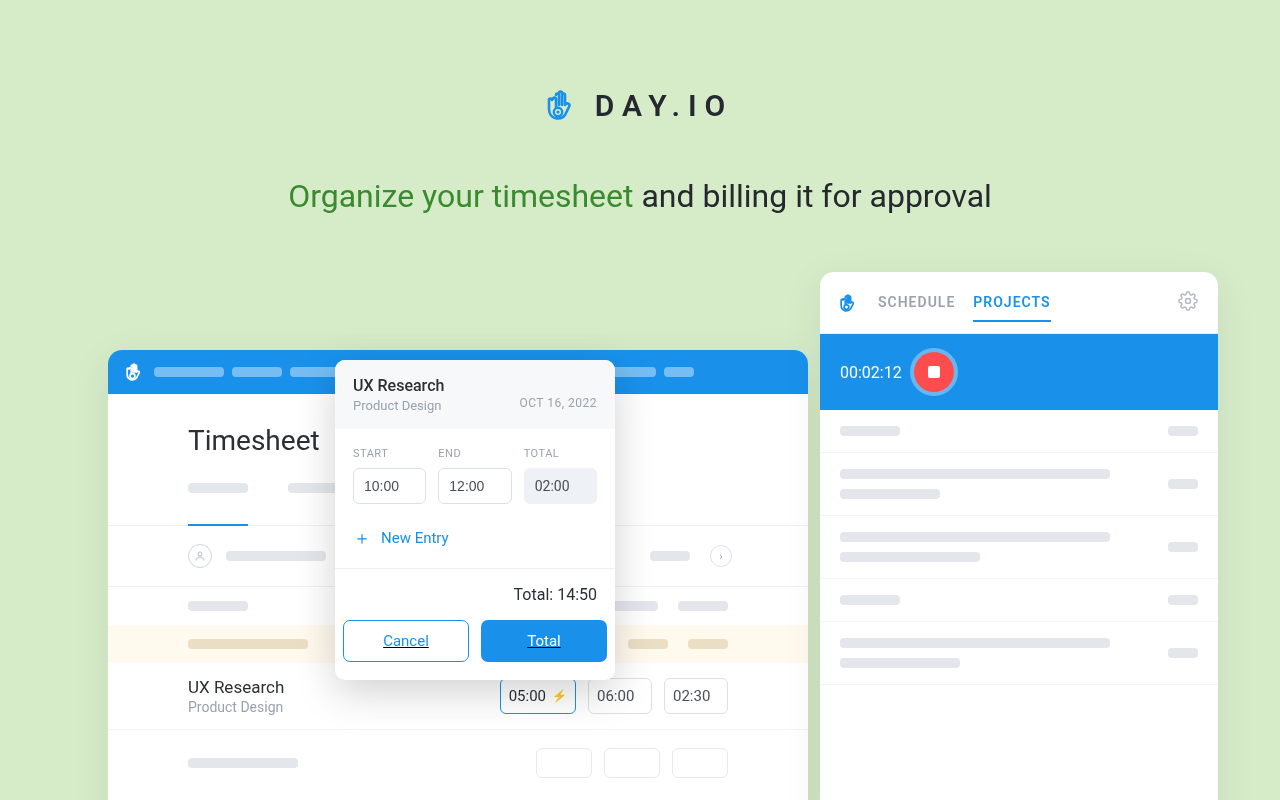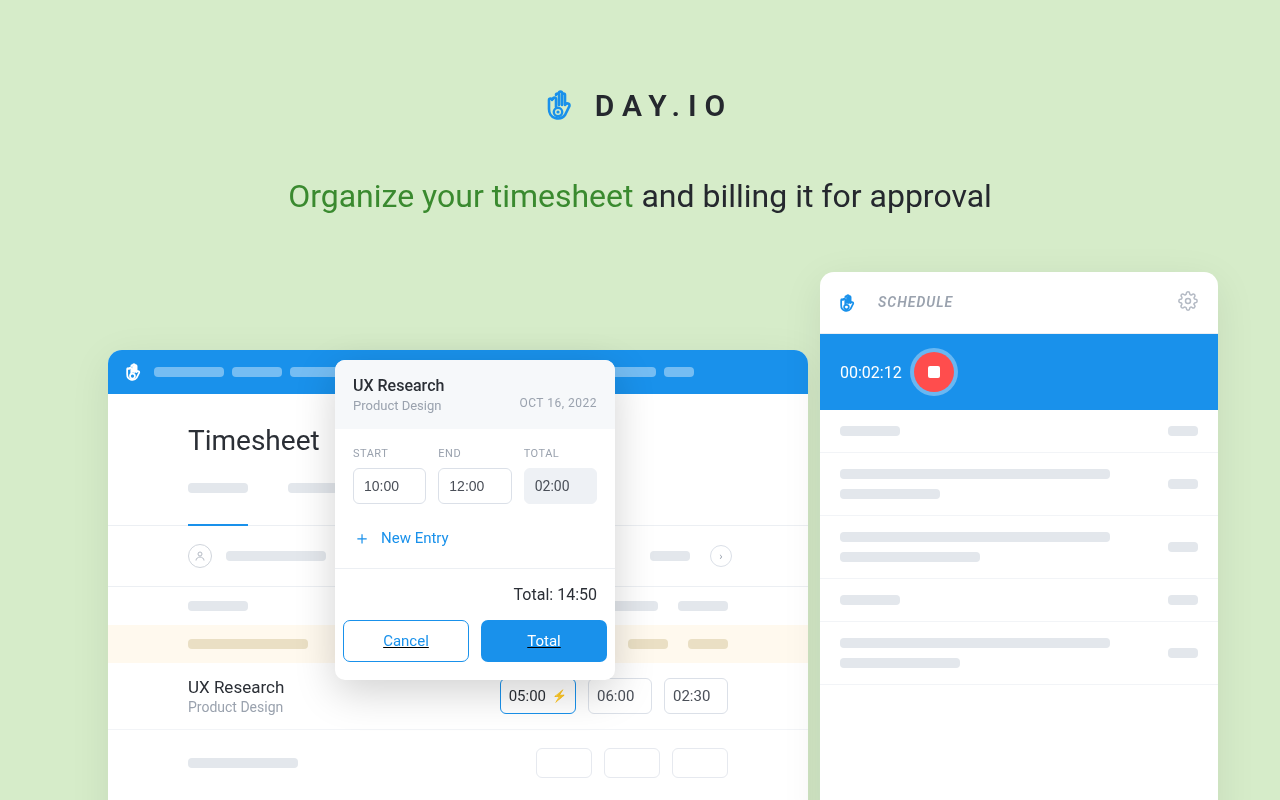--- a/index.html
+++ b/index.html
@@ -181,21 +181,20 @@
   .card-right .tabs {
     display:flex; align-items:center;
     padding: 0 20px; height:62px;
     gap: 18px;
     border-bottom:1px solid #eceff3;
   }
   .tab {
     font-size:14px; letter-spacing:1px; font-weight:600;
     color:#9aa2ae; padding: 10px 0;
     border-bottom:2px solid transparent;
-    font-style:italic;
   }
   .tab.active { color:#1991eb; border-color:#1991eb;}
   .gear { margin-left:auto; color:#b4bac4;}
   .tracker {
     background:#1991eb; color:#fff;
     padding: 18px 20px;
     display:flex; align-items:center; gap:12px;
   }
   .tracker-left { flex:1;}
   .tracker-title { font-size:17px; font-weight:400;}
@@ -336,20 +335,21 @@
   </div>
 </div>
 
 <div class="card-right">
   <div class="tabs">
     <svg width="20" height="24" viewBox="0 0 34 40">
       <path d="M6 14c0-2 3-2 3 0v8M9 10c0-2 3-2 3 0v10M12 8c0-2 3-2 3 0v12M15 10c0-2 3-2 3 0v10M18 20c2-3 6-1 4 2l-4 8c-2 3-6 4-10 3-4-1-6-5-6-9v-9c0-2 3-2 3 0" fill="none" stroke="#1991eb" stroke-width="3" stroke-linecap="round"></path>
       <circle cx="11" cy="27" r="4" fill="none" stroke="#1991eb" stroke-width="3"></circle>
     </svg>
     <div class="tab">SCHEDULE</div>
+    <div class="tab active">PROJECTS</div>
     <div class="gear">
       <svg width="20" height="20" viewBox="0 0 24 24" fill="none" stroke="currentColor" stroke-width="1.8">
         <circle cx="12" cy="12" r="3"></circle>
         <path d="M19.4 15a1.7 1.7 0 0 0 .34 1.87l.06.06a2 2 0 1 1-2.83 2.83l-.06-.06a1.7 1.7 0 0 0-1.87-.34 1.7 1.7 0 0 0-1 1.56V21a2 2 0 1 1-4 0v-.09a1.7 1.7 0 0 0-1.11-1.56 1.7 1.7 0 0 0-1.87.34l-.06.06a2 2 0 1 1-2.83-2.83l.06-.06a1.7 1.7 0 0 0 .34-1.87 1.7 1.7 0 0 0-1.56-1H3a2 2 0 1 1 0-4h.09a1.7 1.7 0 0 0 1.56-1.11 1.7 1.7 0 0 0-.34-1.87l-.06-.06a2 2 0 1 1 2.83-2.83l.06.06a1.7 1.7 0 0 0 1.87.34h0a1.7 1.7 0 0 0 1-1.56V3a2 2 0 1 1 4 0v.09a1.7 1.7 0 0 0 1 1.56 1.7 1.7 0 0 0 1.87-.34l.06-.06a2 2 0 1 1 2.83 2.83l-.06.06a1.7 1.7 0 0 0-.34 1.87v0a1.7 1.7 0 0 0 1.56 1H21a2 2 0 1 1 0 4h-.09a1.7 1.7 0 0 0-1.56 1z"></path>
       </svg>
     </div>
   </div>
   <div class="tracker">
     <div class="tracker-time">00:02:12</div>
     <div class="stop-btn">

